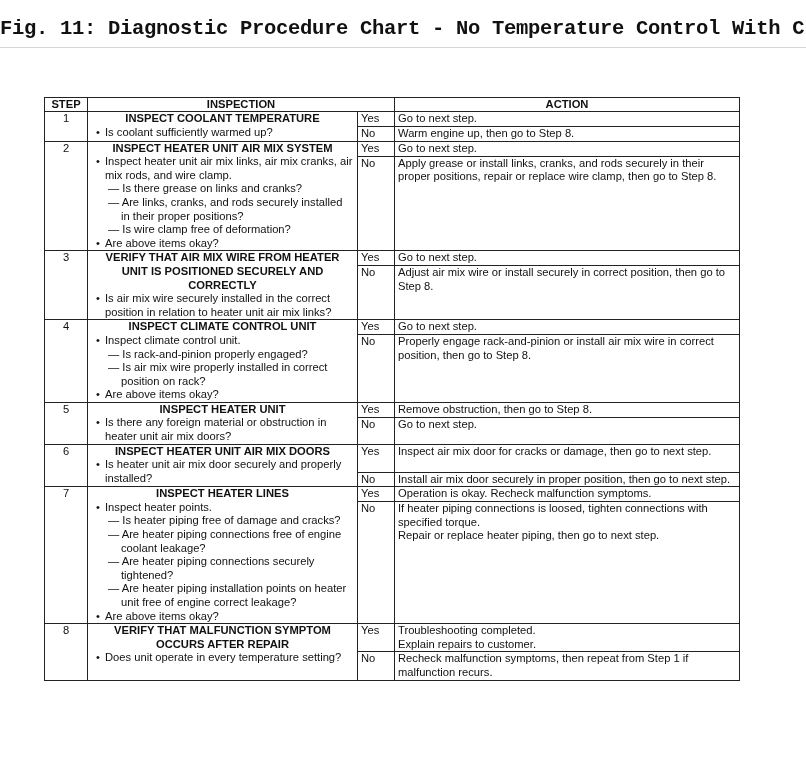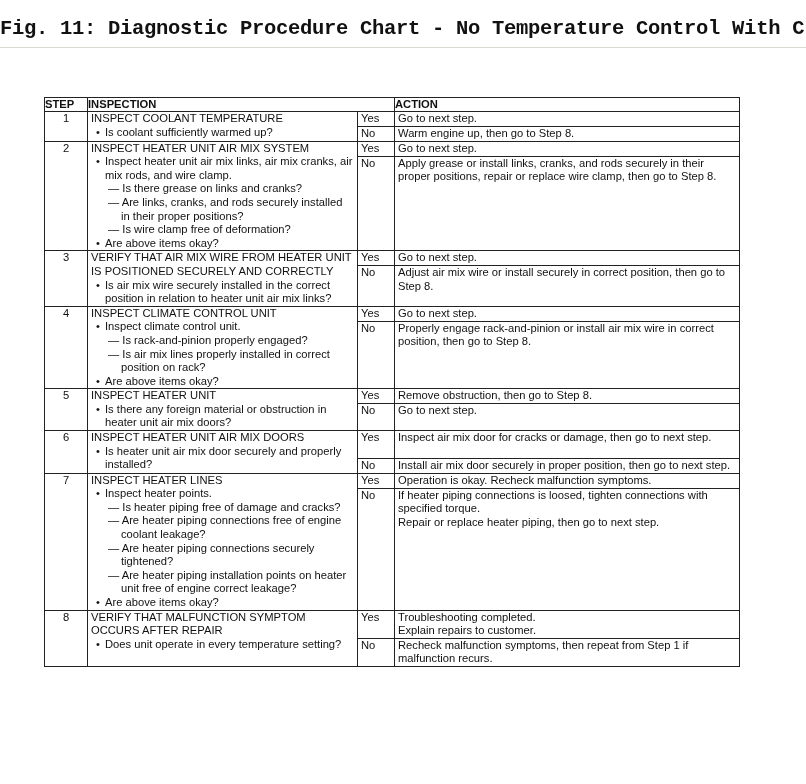--- a/index.html
+++ b/index.html
@@ -2,29 +2,29 @@
 <html><head>
 <meta charset="utf-8">
 <style>
   html, body { margin: 0; padding: 0; background: #ffffff; }
   body { width: 806px; height: 784px; overflow: hidden; position: relative; font-family: "Liberation Sans", sans-serif; color: #111; }
   .title-block { text-align: center; font-family: Liberation Mono, monospace; font-weight: bold; font-size: 20.5px; line-height: 25px; padding-top: 16px; letter-spacing: -0.3px; }
   .title-block div { white-space: nowrap; }
   .hr { position: absolute; left: 0; top: 47px; width: 806px; height: 0; border-top: 1px solid #d8d8d0; }
   table.chart { position: absolute; left: 44px; top: 97px; width: 696px; border-collapse: collapse; font-size: 11.2px; line-height: 13.6px; }
   table.chart td, table.chart th { border: 1.3px solid #222; vertical-align: top; padding: 0 3px; }
-  table.chart th { font-weight: bold; font-size: 11.2px; height: 13px; line-height: 13px; text-align: left; padding: 0; }
+  table.chart th { font-weight: bold; font-size: 11.2px; height: 13px; line-height: 13px; text-align: center; padding: 0; }
   .col-step { width: 43px; }
   .col-insp { width: 270px; }
   .col-yn { width: 37px; }
   .col-act { width: auto; }
   td.step-num { text-align: center; }
   td.yn { text-align: left; padding: 1px 0 0 0; }
   td.act { padding: 1px 3px 0 3px; }
-  .insp-title { font-weight: normal; }
+  .insp-title { font-weight: bold; text-align: center; }
   .bullet { padding-left: 14px; position: relative; }
   .bullet::before { content: "\2022"; position: absolute; left: 5px; }
   .dash { padding-left: 30px; text-indent: -13px; }
   .action-line { display: block; }
 </style>
 </head>
 <body>
 
 <div class="title-block">
   <div>Fig. 11: Diagnostic Procedure Chart - No Temperature Control With Climate Control Unit</div>
@@ -100,21 +100,21 @@
         <td class="act">
           <span class="action-line">Adjust air mix wire or install securely in correct position, then go to Step 8.</span>
         </td>
       </tr>
       <tr>
         <td class="step-num" rowspan="2">4</td>
         <td rowspan="2">
           <div class="insp-title">INSPECT CLIMATE CONTROL UNIT</div>
           <div class="bullet">Inspect climate control unit.</div>
           <div class="dash">— Is rack-and-pinion properly engaged?</div>
-          <div class="dash">— Is air mix lines properly installed in correct position on rack?</div>
+          <div class="dash">— Is air mix wire properly installed in correct position on rack?</div>
           <div class="bullet">Are above items okay?</div>
         </td>
         <td class="yn" style="height: 14px;">Yes</td>
         <td class="act">
           <span class="action-line">Go to next step.</span>
         </td>
       </tr>
       <tr>
         <td class="yn">No</td>
         <td class="act">

